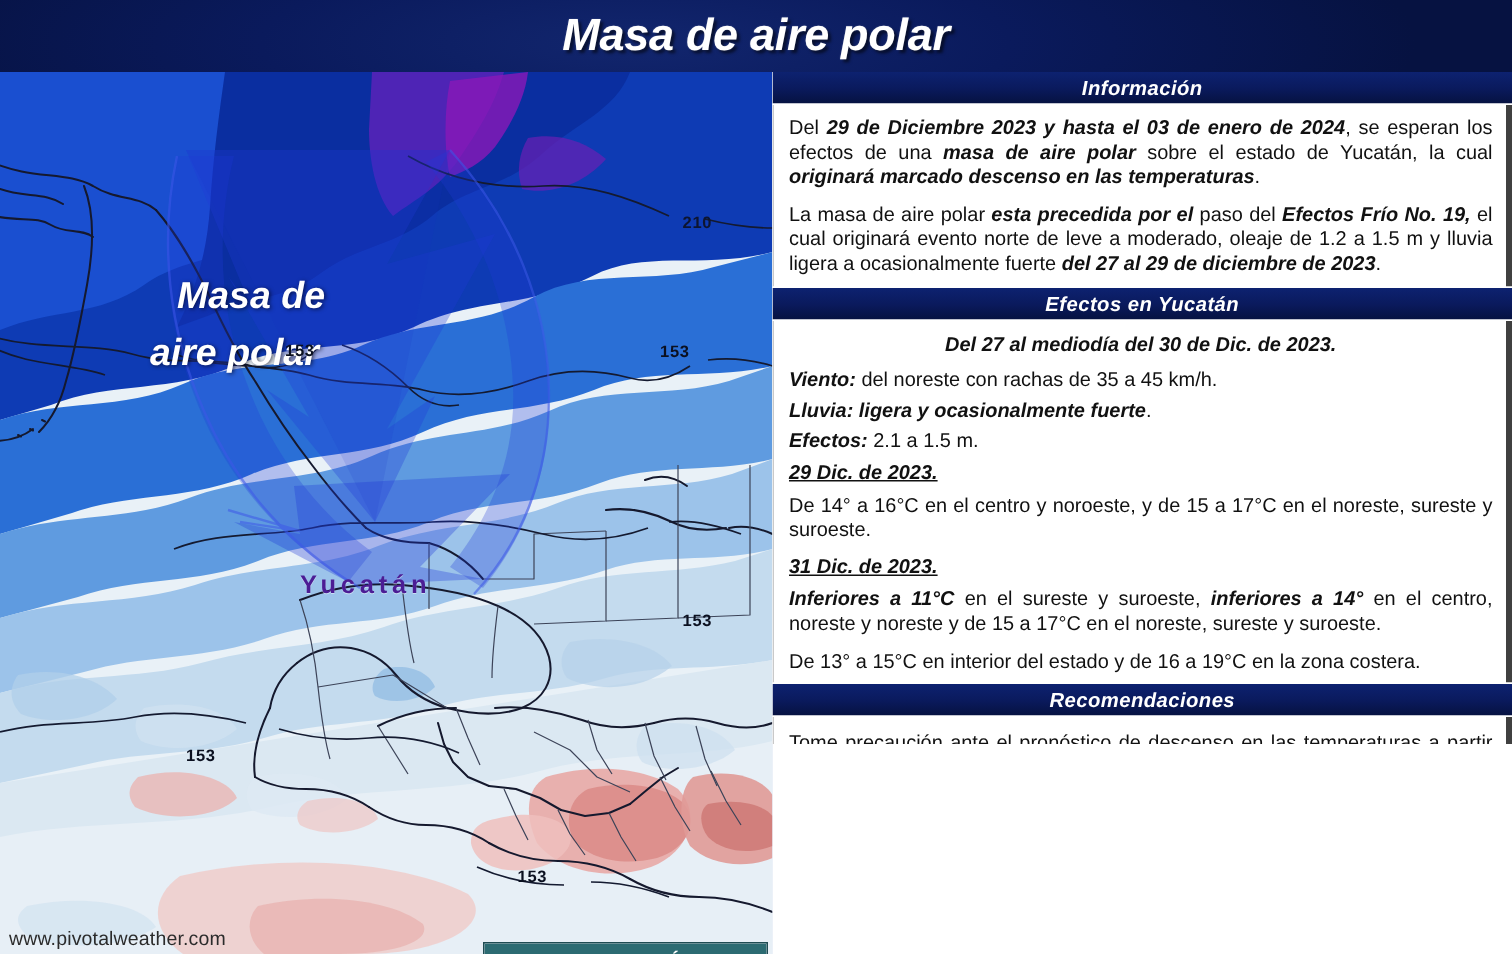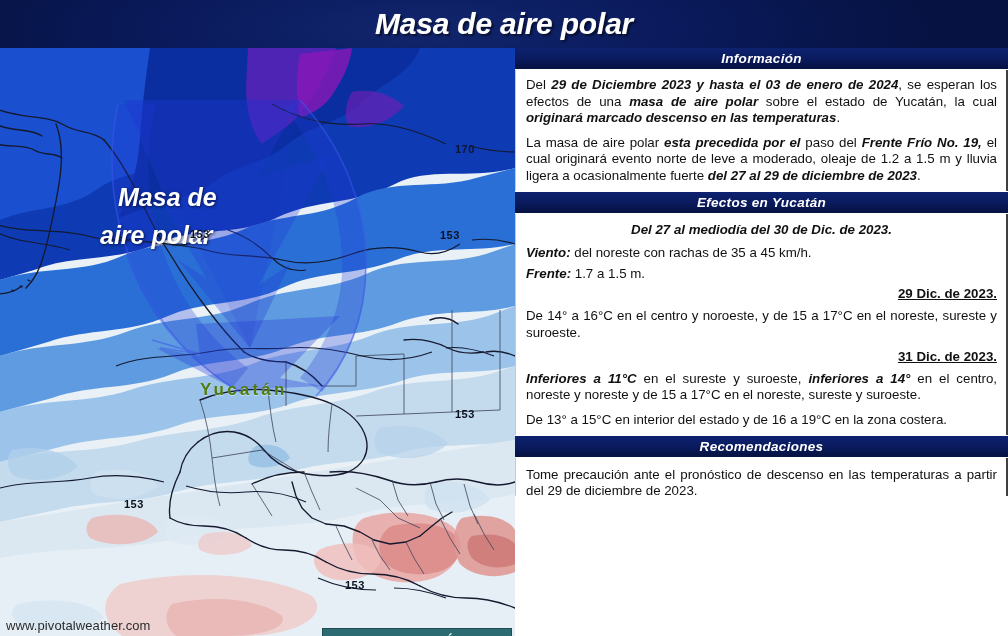--- a/index.html
+++ b/index.html
@@ -42,21 +42,21 @@
     font-size:25px;line-height:31px;text-align:center;
     text-shadow:1px 1px 3px rgba(0,0,20,.65);
     white-space:nowrap;pointer-events:none;
     font-family:"Liberation Sans","DejaVu Sans",sans-serif;
   }
   .maplabel.l1{left:118px;top:134px;}
   .maplabel.l2{left:100px;top:172px;}
 
   .yucatan-label{
     position:absolute;left:200px;top:332px;
-    color:#4d7c0f;font-weight:bold;font-size:17px;letter-spacing:3.2px;
+    color:#4c1d95;font-weight:bold;font-size:17px;letter-spacing:3.2px;
     white-space:nowrap;pointer-events:none;
     text-shadow:0 1px 0 rgba(255,255,255,.45);
     font-family:"Liberation Sans","DejaVu Sans",sans-serif;
   }
 
   .ctr-label{
     position:absolute;color:#0b1020;font-weight:bold;font-size:11px;
     letter-spacing:.5px;white-space:nowrap;pointer-events:none;
     font-family:"Liberation Sans","DejaVu Sans",sans-serif;
   }
@@ -93,34 +93,34 @@
   .sect-head{
     background:linear-gradient(to bottom,#0d2270 0%,#0a1a5d 52%,#061241 100%);
     color:#ffffff;font-size:13.5px;font-weight:bold;font-style:italic;
     letter-spacing:.3px;
     height:21px;display:flex;align-items:center;justify-content:center;
     border-top:1px solid #ffffff;border-bottom:1px solid #ffffff;
   }
   .sect-head:first-child{border-top:none;}
   .sect-body{
     padding:7px 9px 6px 10px;
-    border-left:1px solid #c9c9c9;border-right:2px solid #404040;
+    border-left:1px solid #c9c9c9;border-right:4px solid #404040;
     box-sizing:border-box;
   }
   .sect-body p{
     margin:0 0 8px 0;color:#111111;
     font-size:13.3px;line-height:16.6px;
     text-align:justify;text-justify:inter-word;
     font-family:"Liberation Sans","DejaVu Sans",sans-serif;
   }
   .sect-body p:last-child{margin-bottom:0;}
   .sect-body p.tight{margin-bottom:4px;}
   .sect-body p.datehead{
-    text-align:right;margin:2px 0 5px 0;
-    font-weight:bold;
+    text-align:left;margin:2px 0 5px 0;
+    font-weight:bold;font-style:italic;
   }
   .sect-body p.datehead.u span{
     text-decoration:underline;text-underline-offset:1px;
   }
   .sect-body p.centerbold{
     text-align:center;font-weight:bold;font-style:italic;
     margin:1px 0 7px 0;
   }
   b,strong{font-weight:bold;font-style:italic;}
 
@@ -315,48 +315,49 @@
         </g>
 
       </g>
     </svg>
 
     <div class="maplabel l1">Masa de</div>
     <div class="maplabel l2">aire polar</div>
 
     <div class="yucatan-label">Yucatán</div>
 
-    <div class="ctr-label c150">170</div>
+    <div class="ctr-label c150">210</div>
     <div class="ctr-label c153a">153</div>
     <div class="ctr-label c153b">153</div>
     <div class="ctr-label c153c">153</div>
     <div class="ctr-label c153d">153</div>
     <div class="ctr-label c153e">153</div>
 
     <div class="watermark">www.pivotalweather.com</div>
 
     <div class="legend">
       <div class="lhead">SIMBOLOGÍA</div>
 
     </div>
   </div>
 
   <div class="panel">
 
     <div class="sect-head">Información</div>
     <div class="sect-body">
       <p><span>Del </span><b>29 de Diciembre 2023 y hasta el 03 de enero de 2024</b><span>, se esperan los efectos de una </span><b>masa de aire polar</b><span> sobre el estado de Yucatán, la cual </span><b>originará marcado descenso en las temperaturas</b><span>.</span></p>
-      <p><span>La masa de aire polar </span><b>esta precedida por el</b><span> paso del </span><b>Frente Frío No. 19,</b><span> el cual originará evento norte de leve a moderado, oleaje de 1.2 a 1.5 m y lluvia ligera a ocasionalmente fuerte </span><b>del 27 al 29 de diciembre de 2023</b><span>.</span></p>
+      <p><span>La masa de aire polar </span><b>esta precedida por el</b><span> paso del </span><b>Efectos Frío No. 19,</b><span> el cual originará evento norte de leve a moderado, oleaje de 1.2 a 1.5 m y lluvia ligera a ocasionalmente fuerte </span><b>del 27 al 29 de diciembre de 2023</b><span>.</span></p>
     </div>
 
     <div class="sect-head">Efectos en Yucatán</div>
     <div class="sect-body">
       <p class="centerbold">Del 27 al  mediodía del 30 de Dic. de 2023.</p>
       <p class="tight"><b>Viento:</b><span> del noreste con rachas de 35 a 45 km/h.</span></p>
-      <p class="tight"><b>Frente:</b><span> 1.7 a 1.5 m.</span></p>
+      <p class="tight"><b>Lluvia: ligera y ocasionalmente fuerte</b><span>.</span></p>
+      <p class="tight"><b>Efectos:</b><span> 2.1 a 1.5 m.</span></p>
 
       <p class="datehead u"><span>29 Dic. de 2023.</span></p>
 
       <p>De 14° a 16°C en el centro y noroeste, y de 15 a 17°C en el noreste, sureste y suroeste.</p>
 
       <p class="datehead u"><span>31 Dic. de 2023.</span></p>
       <p><b>Inferiores a 11°C</b><span> en el sureste y suroeste, </span><b>inferiores a 14°</b><span> en el centro, noreste y noreste y de 15 a 17°C en el noreste, sureste y suroeste.</span></p>
 
       <p>De 13° a 15°C en interior del estado y de 16 a 19°C en la zona costera.</p>
     </div>

